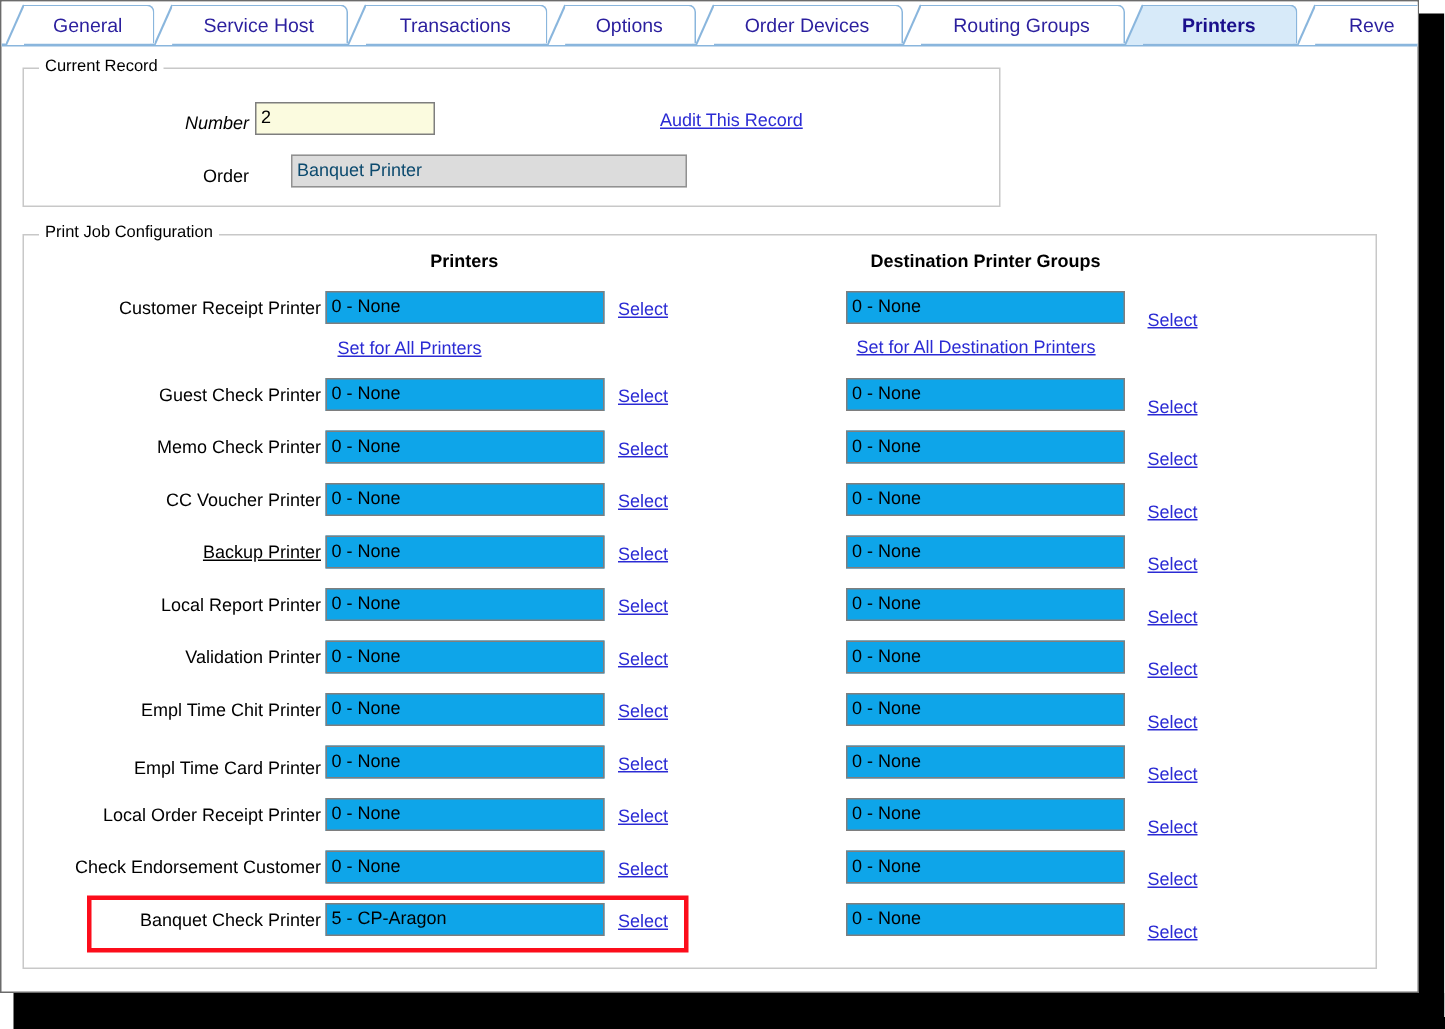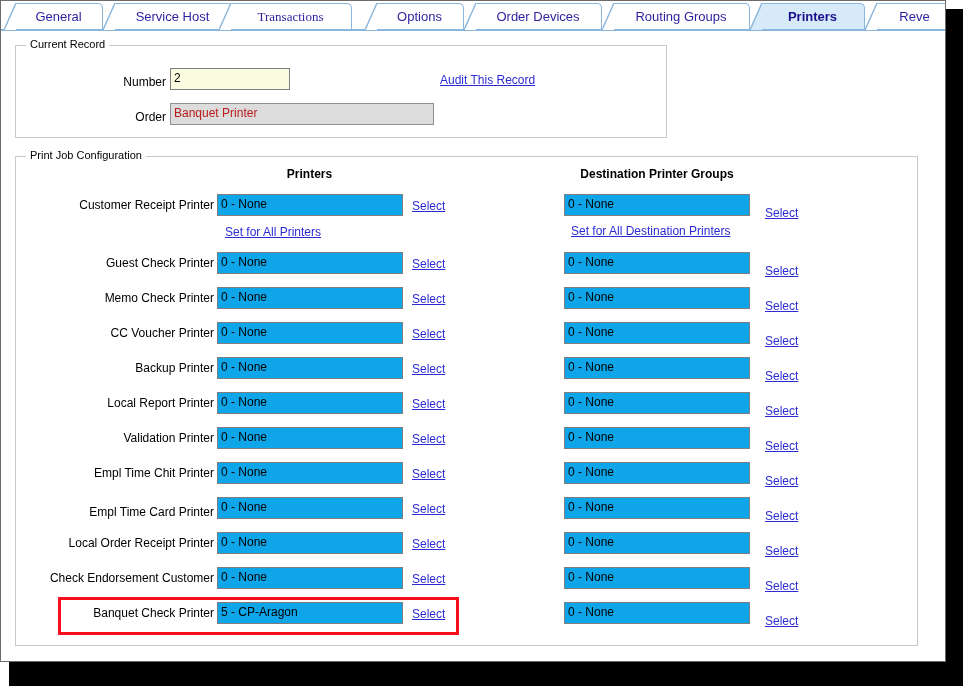--- a/index.html
+++ b/index.html
@@ -140,22 +140,23 @@
     font-size: 12px;
     color: #000000;
     padding: 1px 0 0 3px;
     line-height: 16px;
     white-space: nowrap;
     overflow: hidden;
   }
   .textbox.yellow { background: #fbfbdf; }
   .textbox.disabled {
     background: #dcdcdc;
-    color: #b91c1c;
+    color: #0c4a6e;
     border: 1px solid #919191;
+    margin-left: 24px;
   }
   .link {
     position: absolute;
     font-size: 12px;
     color: #2b2bd4;
     text-decoration: underline;
     white-space: nowrap;
     cursor: pointer;
     line-height: 14px;
   }
@@ -194,21 +195,21 @@
               <polygon class="slant-fill" points="12,0 12,27 0,27"></polygon>
               <line x1="12" y1="0" x2="0" y2="27" stroke="#8ab6dd" stroke-width="1.4"></line>
             </svg>
           </span><span class="tab-label">General</span></div>
         <div class="tab" style="left: 113px; width: 118px;"><span class="slant">
             <svg width="12" height="27" viewBox="0 0 12 27">
               <polygon class="slant-fill" points="12,0 12,27 0,27"></polygon>
               <line x1="12" y1="0" x2="0" y2="27" stroke="#8ab6dd" stroke-width="1.4"></line>
             </svg>
           </span><span class="tab-label">Service Host</span></div>
-        <div class="tab" style="left: 229px; width: 122px; font-family: Liberation Serif, serif;"><span class="slant">
+        <div class="tab" style="left: 242px; width: 122px;"><span class="slant">
             <svg width="12" height="27" viewBox="0 0 12 27">
               <polygon class="slant-fill" points="12,0 12,27 0,27"></polygon>
               <line x1="12" y1="0" x2="0" y2="27" stroke="#8ab6dd" stroke-width="1.4"></line>
             </svg>
           </span><span class="tab-label">Transactions</span></div>
         <div class="tab" style="left: 375px; width: 88px;"><span class="slant">
             <svg width="12" height="27" viewBox="0 0 12 27">
               <polygon class="slant-fill" points="12,0 12,27 0,27"></polygon>
               <line x1="12" y1="0" x2="0" y2="27" stroke="#8ab6dd" stroke-width="1.4"></line>
             </svg>
@@ -236,21 +237,21 @@
               <polygon class="slant-fill" points="12,0 12,27 0,27"></polygon>
               <line x1="12" y1="0" x2="0" y2="27" stroke="#8ab6dd" stroke-width="1.4"></line>
             </svg>
           </span><span class="tab-label">Reve</span></div>
       </div>
 
     <div class="groupbox" style="left:14px; top:44px; width:652px; height:93px;">
       <span class="group-title">Current Record</span>
     </div>
 
-    <div class="fld-label" style="left:40px; top:74px; width:125px;">Number</div>
+    <div class="fld-label" style="left:40px; top:74px; width:125px;font-style:italic;">Number</div>
     <div class="textbox yellow" style="left:169px; top:67px; width:120px; height:22px;">2</div>
 
     <div class="link" style="left:439px; top:72px;">Audit This Record</div>
 
     <div class="fld-label" style="left:40px; top:109px; width:125px;">Order</div>
     <div class="textbox disabled" style="left:169px; top:102px; width:264px; height:22px;">Banquet Printer</div>
 
     <div class="groupbox" style="left:14px; top:155px; width:903px; height:490px;">
       <span class="group-title">Print Job Configuration</span>
     </div>
@@ -272,21 +273,21 @@
         <div class="fld-label" style="left: 20px; top: 290px; width: 193px;">Memo Check Printer</div>
         <div class="textbox" style="left: 216px; top: 286px; width: 186px; height: 22px;">0 - None</div>
         <div class="link" style="left: 411px; top: 291px;">Select</div>
         <div class="textbox" style="left: 563px; top: 286px; width: 186px; height: 22px;">0 - None</div>
         <div class="link" style="left: 764px; top: 298px;">Select</div>
         <div class="fld-label" style="left: 20px; top: 325px; width: 193px; text-align: right;">CC Voucher Printer</div>
         <div class="textbox" style="left: 216px; top: 321px; width: 186px; height: 22px;">0 - None</div>
         <div class="link" style="left: 411px; top: 326px;">Select</div>
         <div class="textbox" style="left: 563px; top: 321px; width: 186px; height: 22px;">0 - None</div>
         <div class="link" style="left: 764px; top: 333px;">Select</div>
-        <div class="fld-label" style="left: 20px; top: 360px; width: 193px;">Backup Printer</div>
+        <div class="fld-label" style="left: 20px; top: 360px; width: 193px; text-decoration: underline;">Backup Printer</div>
         <div class="textbox" style="left: 216px; top: 356px; width: 186px; height: 22px;">0 - None</div>
         <div class="link" style="left: 411px; top: 361px;">Select</div>
         <div class="textbox" style="left: 563px; top: 356px; width: 186px; height: 22px;">0 - None</div>
         <div class="link" style="left: 764px; top: 368px;">Select</div>
         <div class="fld-label" style="left: 20px; top: 395px; width: 193px;">Local Report Printer</div>
         <div class="textbox" style="left: 216px; top: 391px; width: 186px; height: 22px;">0 - None</div>
         <div class="link" style="left: 411px; top: 396px;">Select</div>
         <div class="textbox" style="left: 563px; top: 391px; width: 186px; height: 22px;">0 - None</div>
         <div class="link" style="left: 764px; top: 403px;">Select</div>
         <div class="fld-label" style="left: 20px; top: 430px; width: 193px;">Validation Printer</div>

